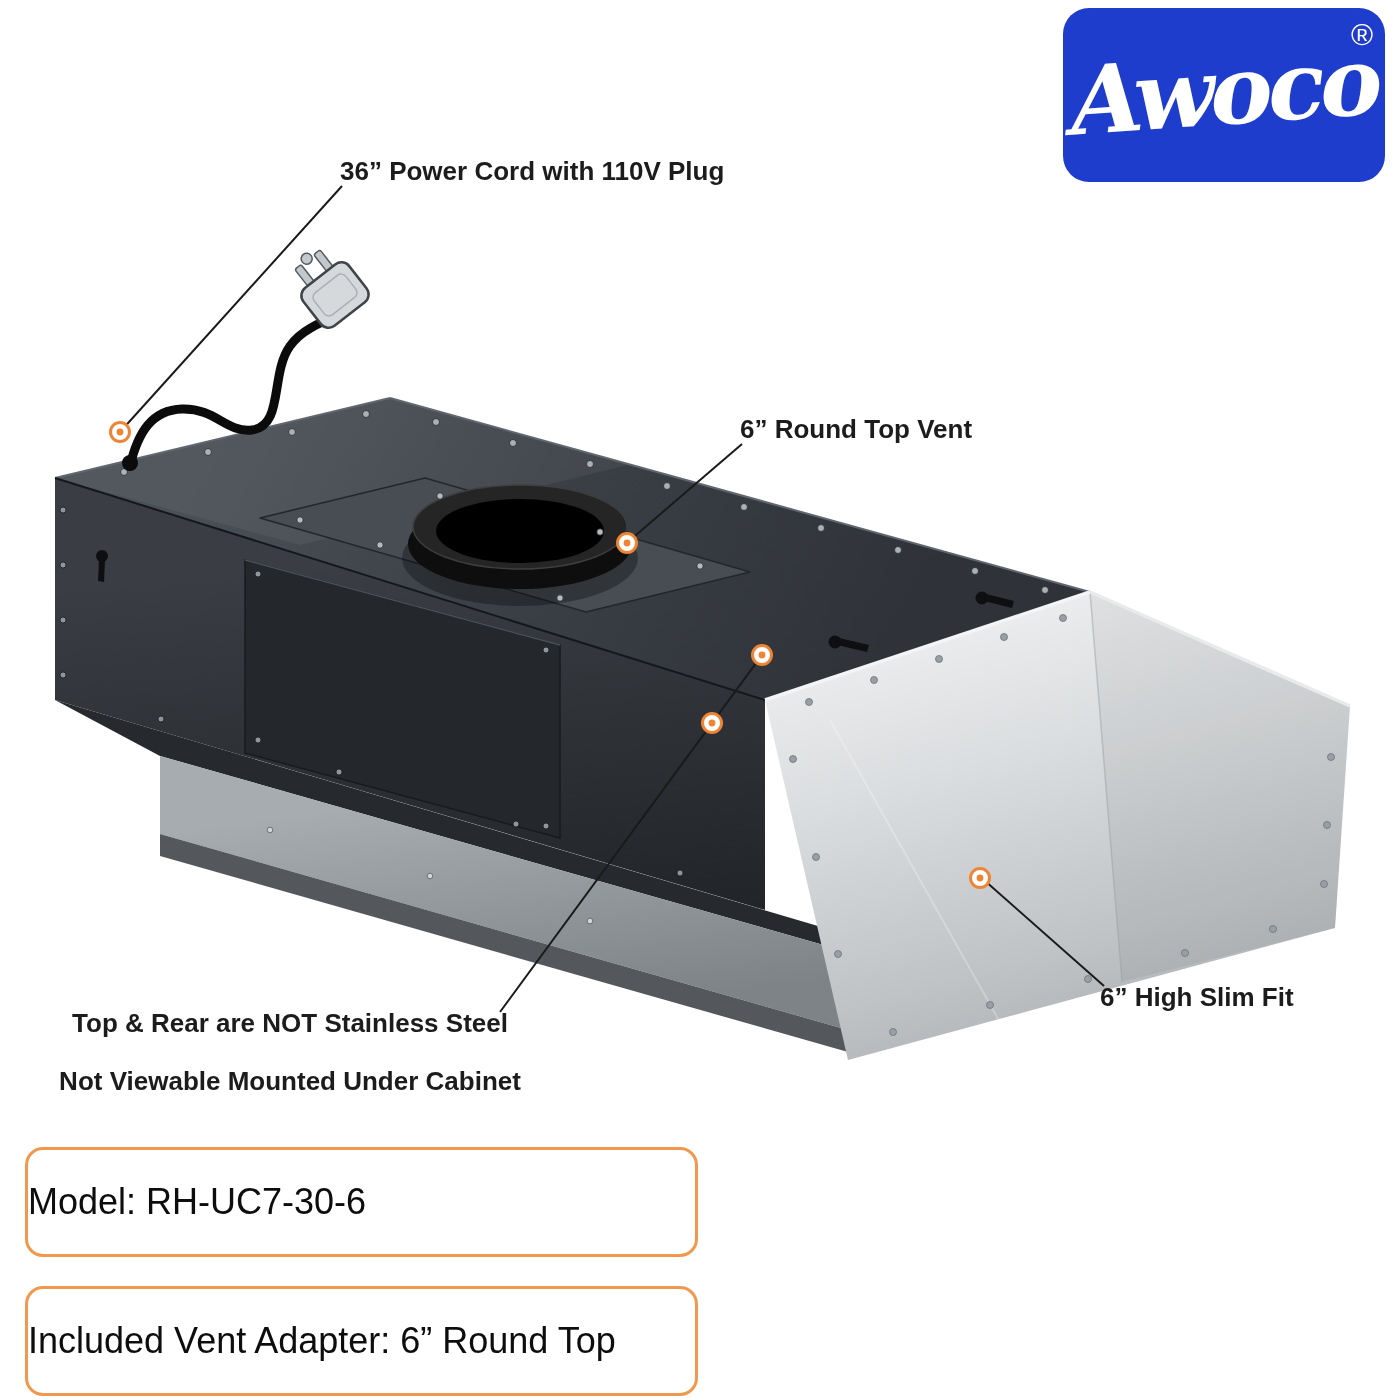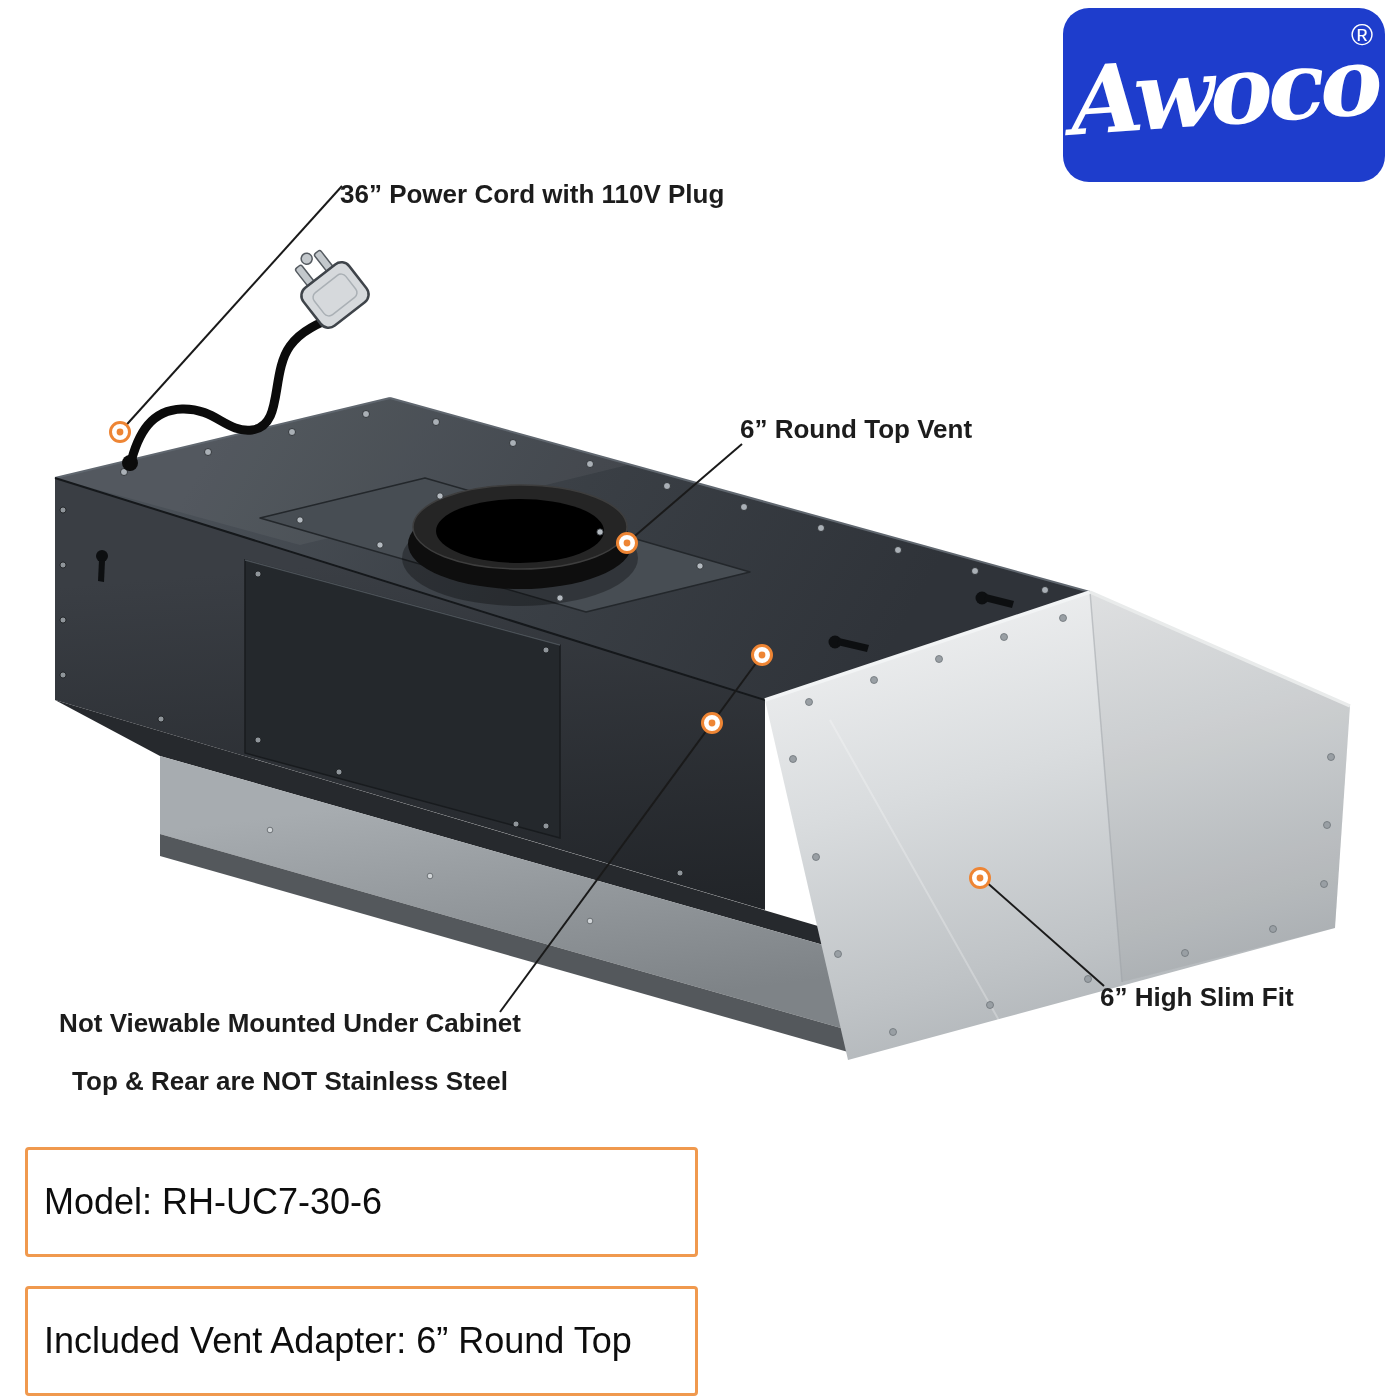--- a/index.html
+++ b/index.html
@@ -1,32 +1,32 @@
 <!DOCTYPE html>
 <html><head>
 <meta charset="utf-8">
 <style>
   html,body{margin:0;padding:0;background:#fff;}
   .canvas{position:relative;width:1400px;height:1400px;background:#ffffff;overflow:hidden;
           font-family:"Liberation Sans",sans-serif;}
   .scene{position:absolute;left:0;top:0;width:1400px;height:1400px;}
   .callout-label{position:absolute;font-weight:700;font-size:26px;color:#1c1c1c;white-space:nowrap;}
-  #label-power{left:340px;top:156px;margin-top:23px;}
+  #label-power{left:340px;top:156px;}
   #label-vent{left:740px;top:414px;text-align:center;}
   #label-slim{left:1100px;top:982px;}
   #label-ns{left:55px;top:1008px;width:470px;text-align:center;white-space:normal;}
   #label-ns .line{display:block;}
   #label-ns .line + .line{margin-top:27px;}
   .logo{position:absolute;left:1063px;top:8px;width:322px;height:174px;background:#1e3dcc;
         border-radius:26px;display:flex;align-items:center;justify-content:center;}
   .logo .brand{color:#ffffff;font-family:"DejaVu Serif",serif;font-style:italic;font-weight:700;
                font-size:94px;letter-spacing:-5px;transform:rotate(-4deg) translateY(-4px);}
   .logo .reg{position:absolute;top:10px;right:12px;color:#ffffff;font-size:30px;font-style:normal;}
   .info-box{position:absolute;left:25px;width:673px;height:110px;border:3.5px solid #f0994e;
-            border-radius:4px;background:#fff;display:flex;align-items:center;padding-left:16px;
+            border-radius:18px;background:#fff;display:flex;align-items:center;padding-left:0;
             box-sizing:border-box;font-size:36px;color:#0d0d0d;}
   #box-model{top:1147px;}
   #box-adapter{top:1286px;align-items:center;}
 </style>
 </head>
 <body>
 
 <div class="canvas">
 
   <svg class="scene" viewBox="0 0 1400 1400">
@@ -200,22 +200,22 @@
 
   <div class="logo">
     <span class="brand">Awoco</span>
     <span class="reg">®</span>
   </div>
 
   <div class="callout-label" id="label-power">36” Power Cord with 110V Plug</div>
   <div class="callout-label" id="label-vent">6” Round Top Vent</div>
   <div class="callout-label" id="label-slim">6” High Slim Fit</div>
   <div class="callout-label" id="label-ns">
+    <span class="line">Top &amp; Rear are NOT Stainless Steel</span>
     <span class="line">Not Viewable Mounted Under Cabinet</span>
-    <span class="line">Top &amp; Rear are NOT Stainless Steel</span>
   </div>
 
   <div class="info-box" id="box-model">
     <span>Model: RH-UC7-30-6</span>
   </div>
   <div class="info-box" id="box-adapter">
     <span>Included Vent Adapter: 6” Round Top</span>
   </div>
 
 </div>

